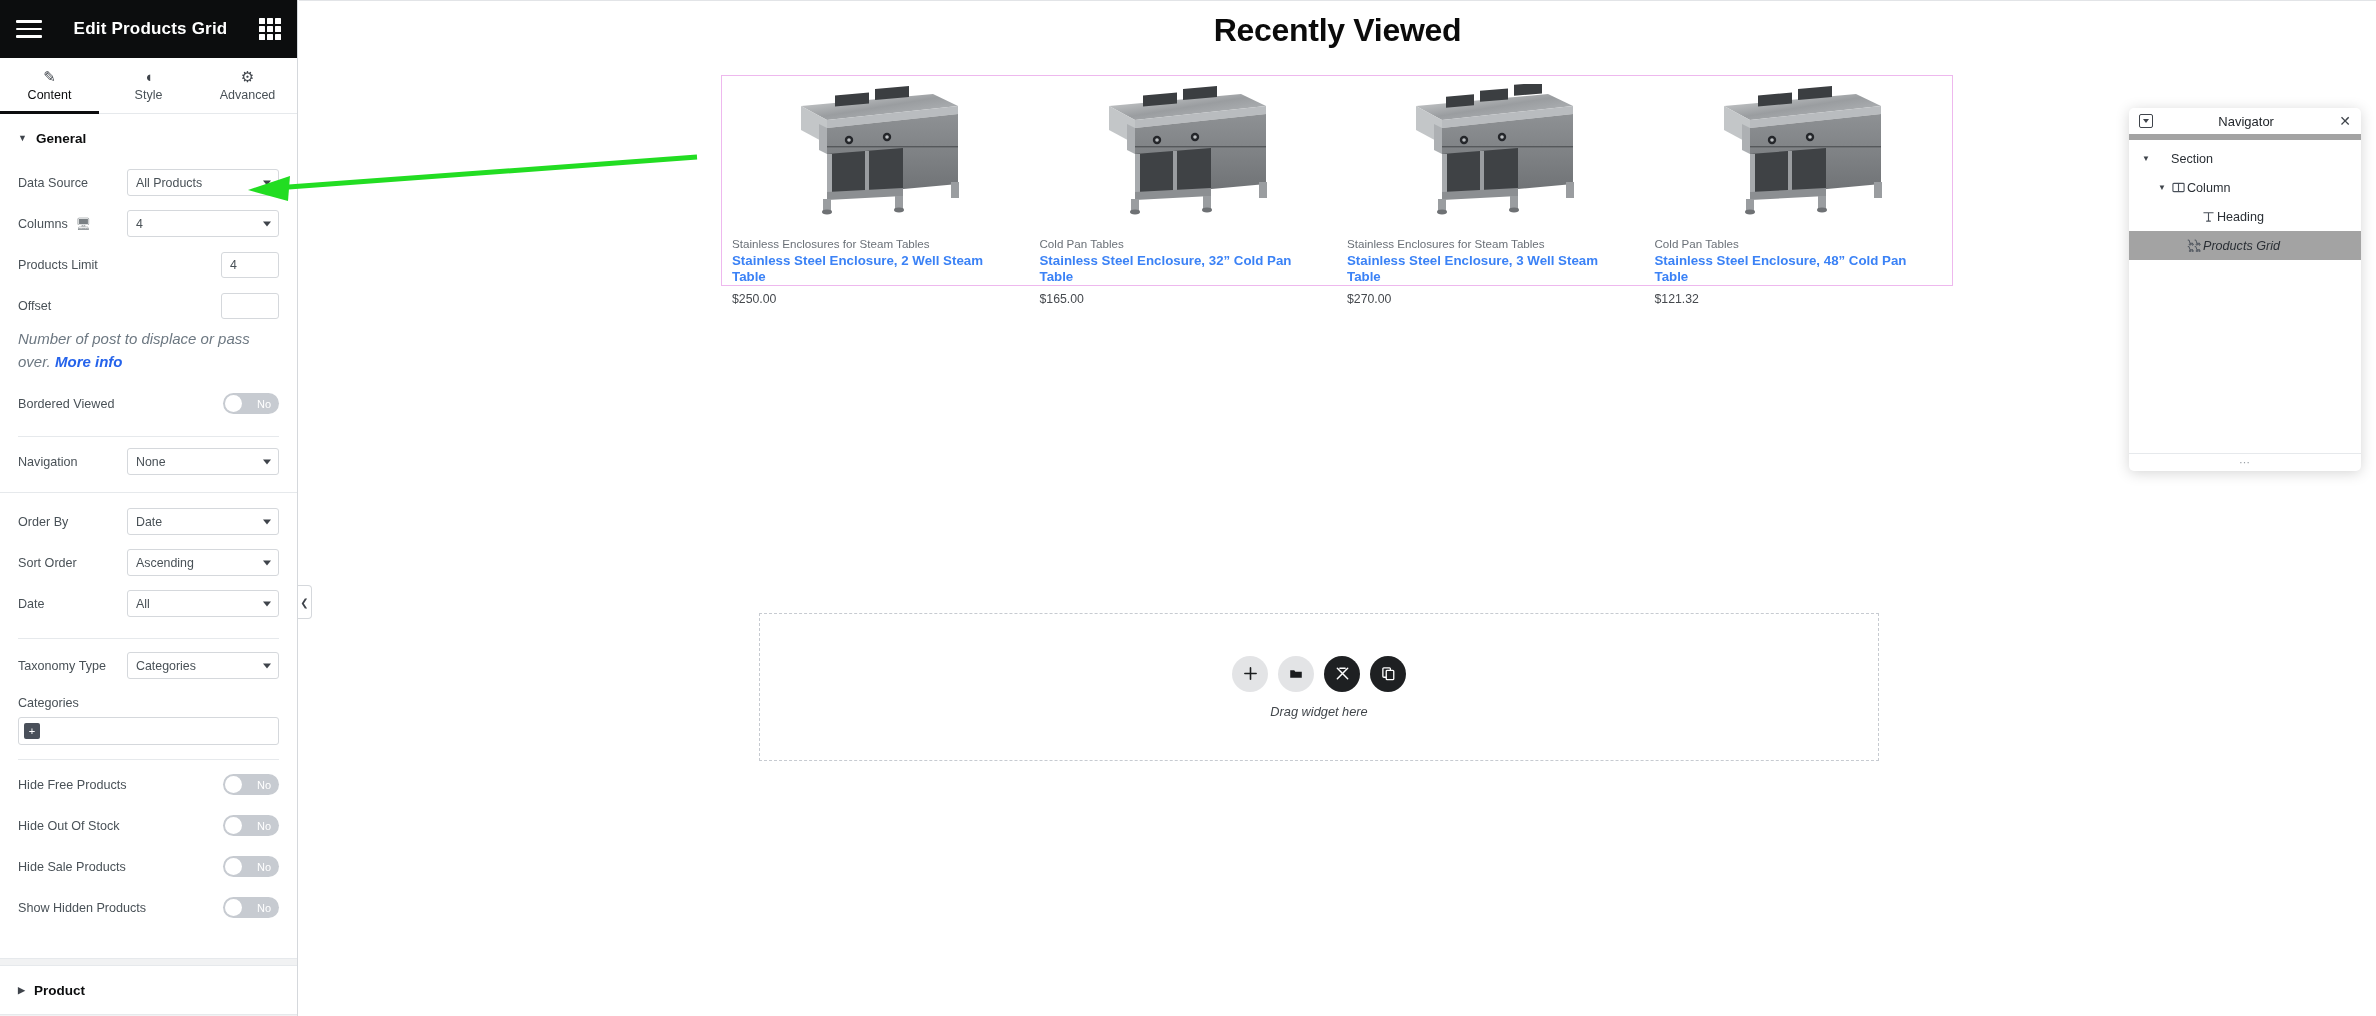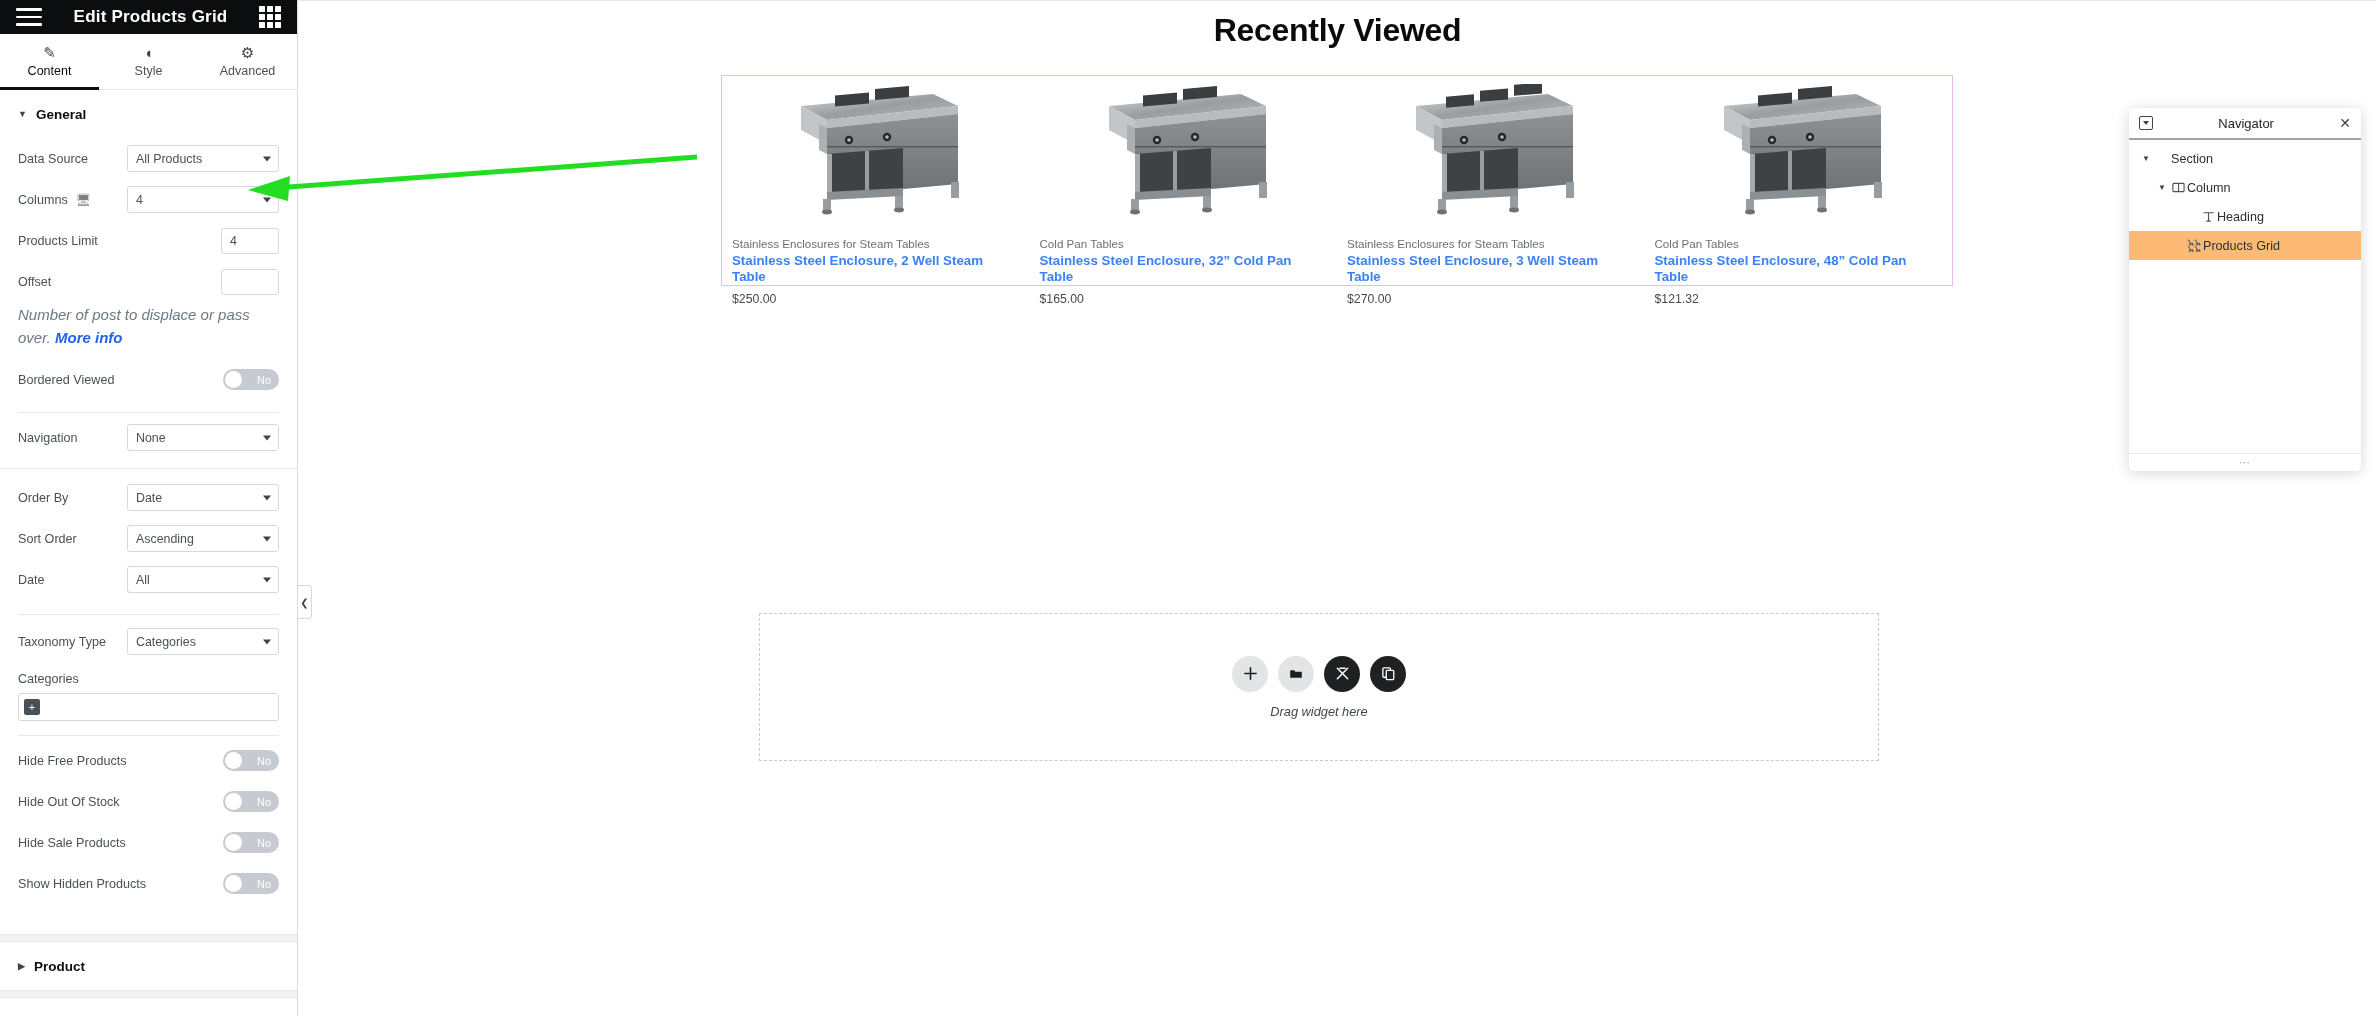--- a/index.html
+++ b/index.html
@@ -13,21 +13,21 @@
 
   
   #sidebar {
     position: absolute; left: 0; top: 0;
     width: 298px; height: 1016px;
     background: #ffffff;
     border-right: 1px solid #d5d8dc;
     overflow: hidden;
   }
   .panel-header {
-    height: 34px; background: #0c0d0e;
+    height: 58px; background: #0c0d0e;
     display: flex; align-items: center;
     padding: 0 16px; position: relative;
   }
   .panel-title {
     flex: 1; text-align: center;
     color: #ffffff; font-size: 17px; font-weight: bold;
     letter-spacing: .2px;
   }
   .hamburger { width: 26px; height: 20px; display:flex; flex-direction:column; justify-content:center; gap:5px; cursor:pointer; }
   .hamburger i { display:block; height:2.4px; background:#fff; border-radius:1px; }
@@ -127,28 +127,28 @@
   .dz-btn.dark { background:#1e2022; color:#ffffff; }
   .dz-label { font-size:12.8px; color:#41464b; font-style:italic; }
 
   
   #navigator {
     position:absolute; left:2129px; top:108px; width:232px; height:363px;
     background:#fff; border-radius:5px;
     box-shadow:0 2px 14px rgba(0,0,0,.17);
     overflow:hidden; display:flex; flex-direction:column;
   }
-  .nav-head { height:32px; display:flex; align-items:center; padding:0 10px; border-bottom:2px solid #a3a3a3; position:relative; }
+  .nav-head { height:32px; display:flex; align-items:center; padding:0 10px; border-bottom:6px solid #a3a3a3; position:relative; }
   .nav-dock { width:14px; height:14px; border:1.6px solid #3f444b; border-radius:2px; display:flex; align-items:center; justify-content:center; cursor:pointer; }
   .nav-dock i { width:0;height:0;border-left:3px solid transparent;border-right:3px solid transparent;border-top:4px solid #3f444b; }
   .nav-title { flex:1; text-align:center; font-size:13px; color:#22262b; }
   .nav-close { font-size:14px; color:#3f444b; cursor:pointer; line-height:1; }
   .nav-body { flex:1; padding-top:4px; }
   .nav-item { display:flex; align-items:center; height:29px; font-size:12.6px; color:#2a2f35; cursor:pointer; }
-  .nav-item.selected { background:#fdba74; }
+  .nav-item.selected { background:#a3a3a3;font-style:italic; }
   .nav-item .tw { font-size:8px; color:#3f444b; width:14px; text-align:center; }
   .nav-item .ic { width:18px; text-align:center; font-size:12px; color:#4a505a; display:inline-flex; align-items:center; justify-content:center; }
   .nav-foot { height:18px; border-top:1px solid #e6e9ec; display:flex; align-items:center; justify-content:center; color:#9aa0a6; font-size:11px; letter-spacing:1px; cursor:pointer; }
 
   
   #annot { position:absolute; left:0; top:0; width:2376px; height:1016px; pointer-events:none; }
 </style>
 </head>
 <body>
 

